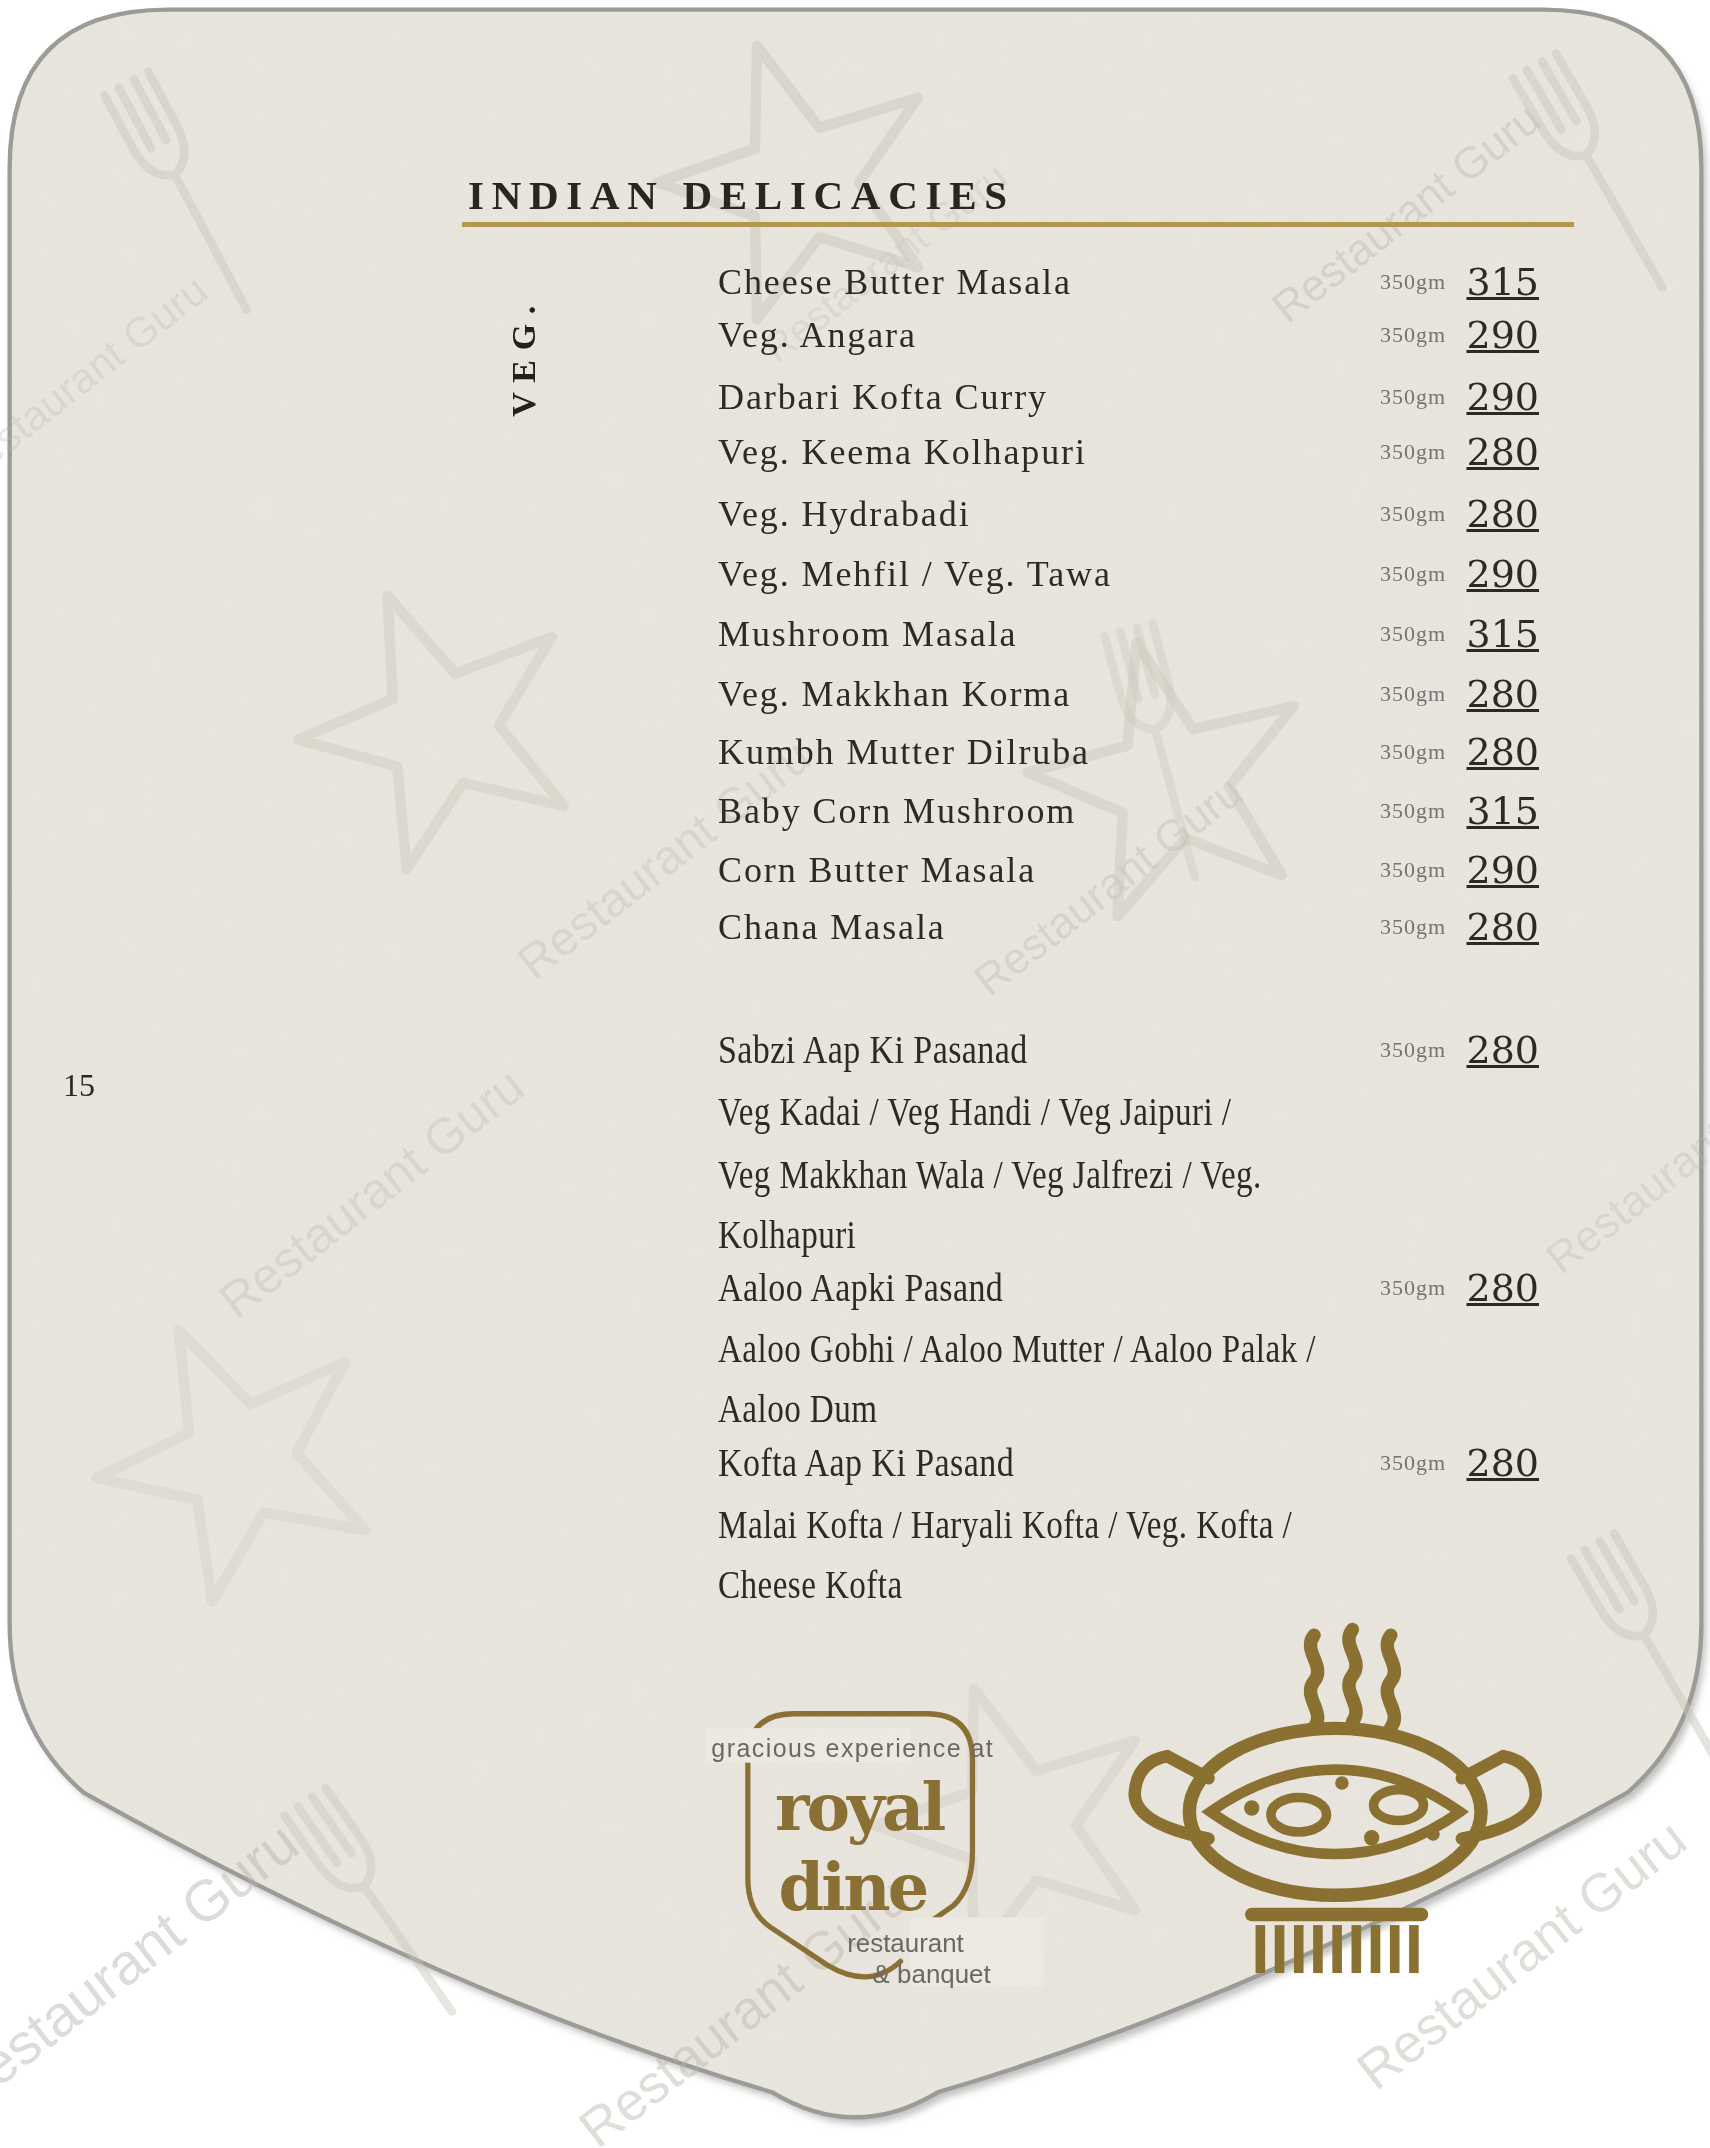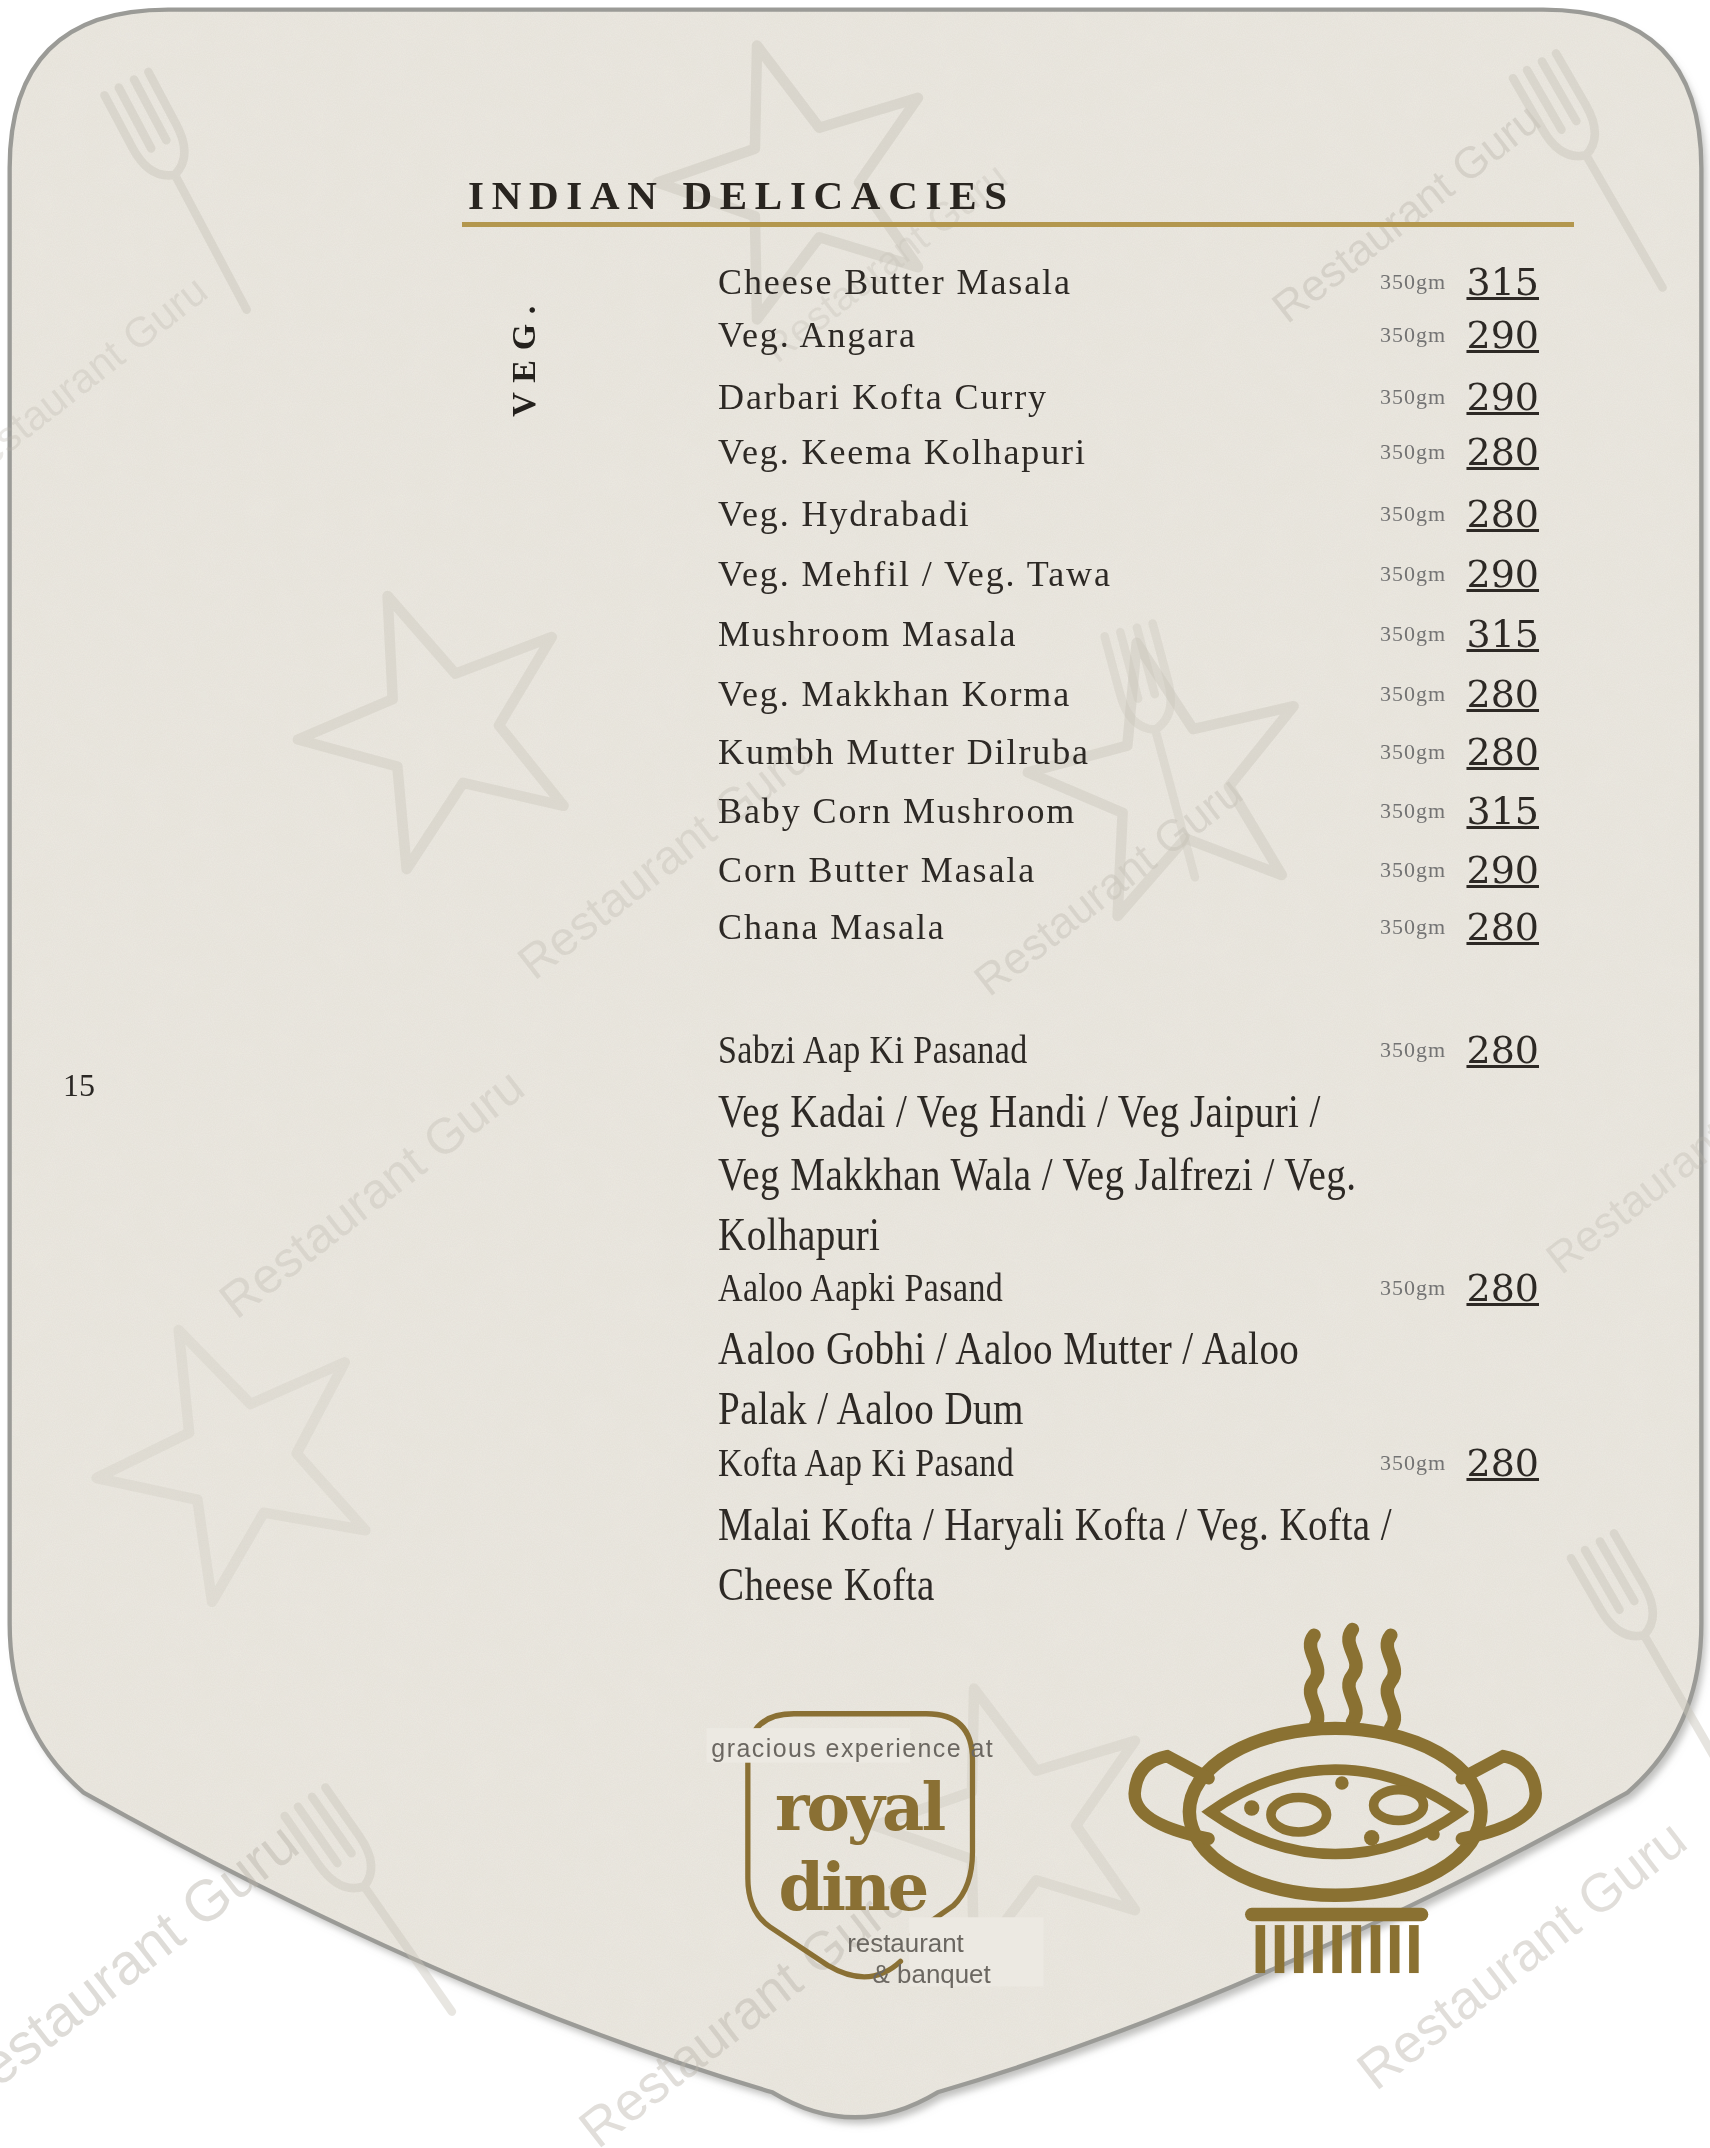--- a/index.html
+++ b/index.html
@@ -40,21 +40,21 @@
   .iqty {
     position:absolute; left:1249px; top:0; width:197px; text-align:right; line-height:60px;
     font-size:22px; letter-spacing:1px; color:#737373;
   }
   .iprice {
     position:absolute; left:1395px; top:0; width:144px; text-align:right; line-height:60px;
     font-family:"DejaVu Serif", serif; font-size:38px; color:#2d2925;text-decoration:underline;
   }
   .cond { display:inline-block; transform:scaleX(0.85); transform-origin:0 50%; }
   .cname  { font-size:40px; letter-spacing:0.5px; }
-  .csub   { font-size:46px; letter-spacing:0.5px; }
+  .csub   { font-size:39px; letter-spacing:0.5px; }
 
   
   .logo-svg, .kadai-svg { position:absolute; pointer-events:none; }
 </style>
 </head>
 <body>
 
 <div class="stage">
 
   <svg class="card" width="1711" height="2148" viewBox="0 0 1781 2236">

